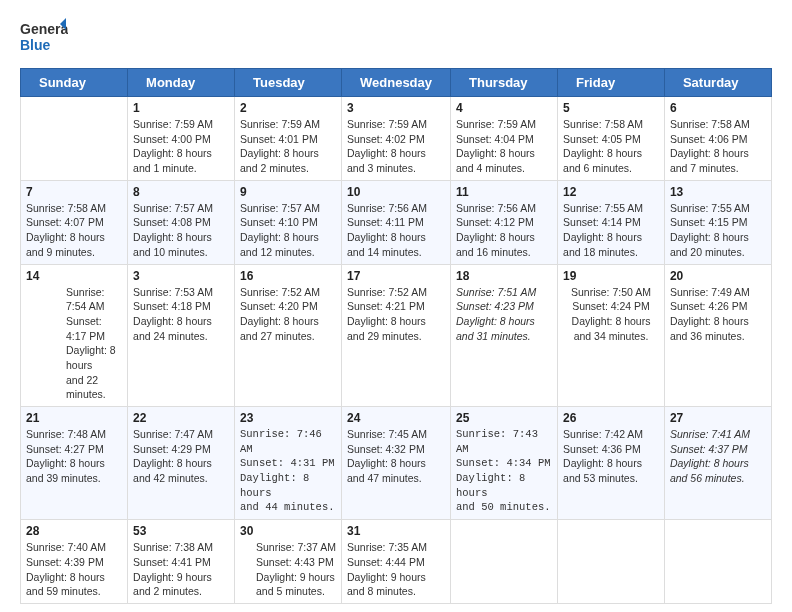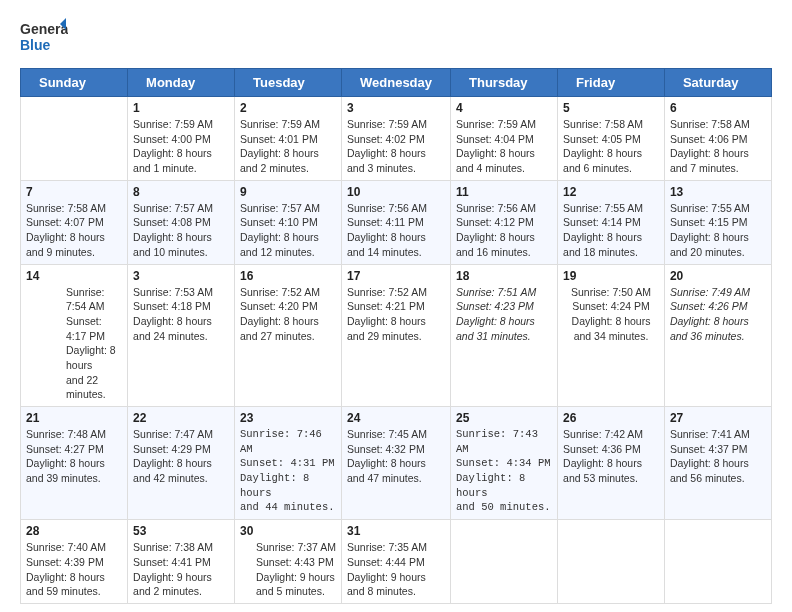--- a/index.html
+++ b/index.html
@@ -245,21 +245,21 @@
         </td>
         <td>
           <span class="day-num">19</span>
           <div class="day-info" style="white-space: pre-line; text-align: center;">Sunrise: 7:50 AM
 Sunset: 4:24 PM
 Daylight: 8 hours
 and 34 minutes.</div>
         </td>
         <td>
           <span class="day-num">20</span>
-          <div class="day-info" style="white-space: pre-line; font-style: italic;">Sunrise: 7:49 AM
+          <div class="day-info" style="white-space: pre-line;">Sunrise: 7:49 AM
 Sunset: 4:26 PM
 Daylight: 8 hours
 and 36 minutes.</div>
         </td>
       </tr>
       <tr>
         <td>
           <span class="day-num">21</span>
           <div class="day-info" style="white-space: pre-line;">Sunrise: 7:48 AM
 Sunset: 4:27 PM
@@ -296,21 +296,21 @@
         </td>
         <td>
           <span class="day-num">26</span>
           <div class="day-info" style="white-space: pre-line;">Sunrise: 7:42 AM
 Sunset: 4:36 PM
 Daylight: 8 hours
 and 53 minutes.</div>
         </td>
         <td>
           <span class="day-num">27</span>
-          <div class="day-info" style="white-space: pre-line;">Sunrise: 7:41 AM
+          <div class="day-info" style="white-space: pre-line; font-style: italic;">Sunrise: 7:41 AM
 Sunset: 4:37 PM
 Daylight: 8 hours
 and 56 minutes.</div>
         </td>
       </tr>
       <tr>
         <td>
           <span class="day-num">28</span>
           <div class="day-info" style="white-space: pre-line;">Sunrise: 7:40 AM
 Sunset: 4:39 PM

